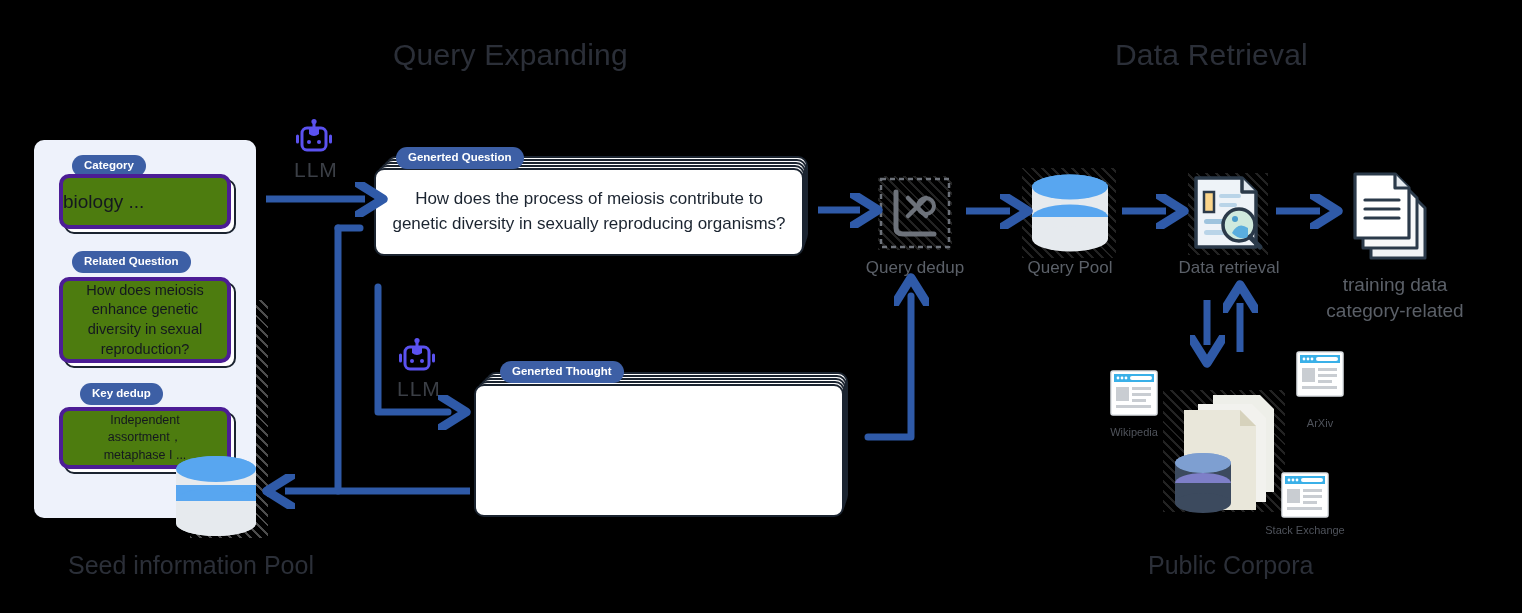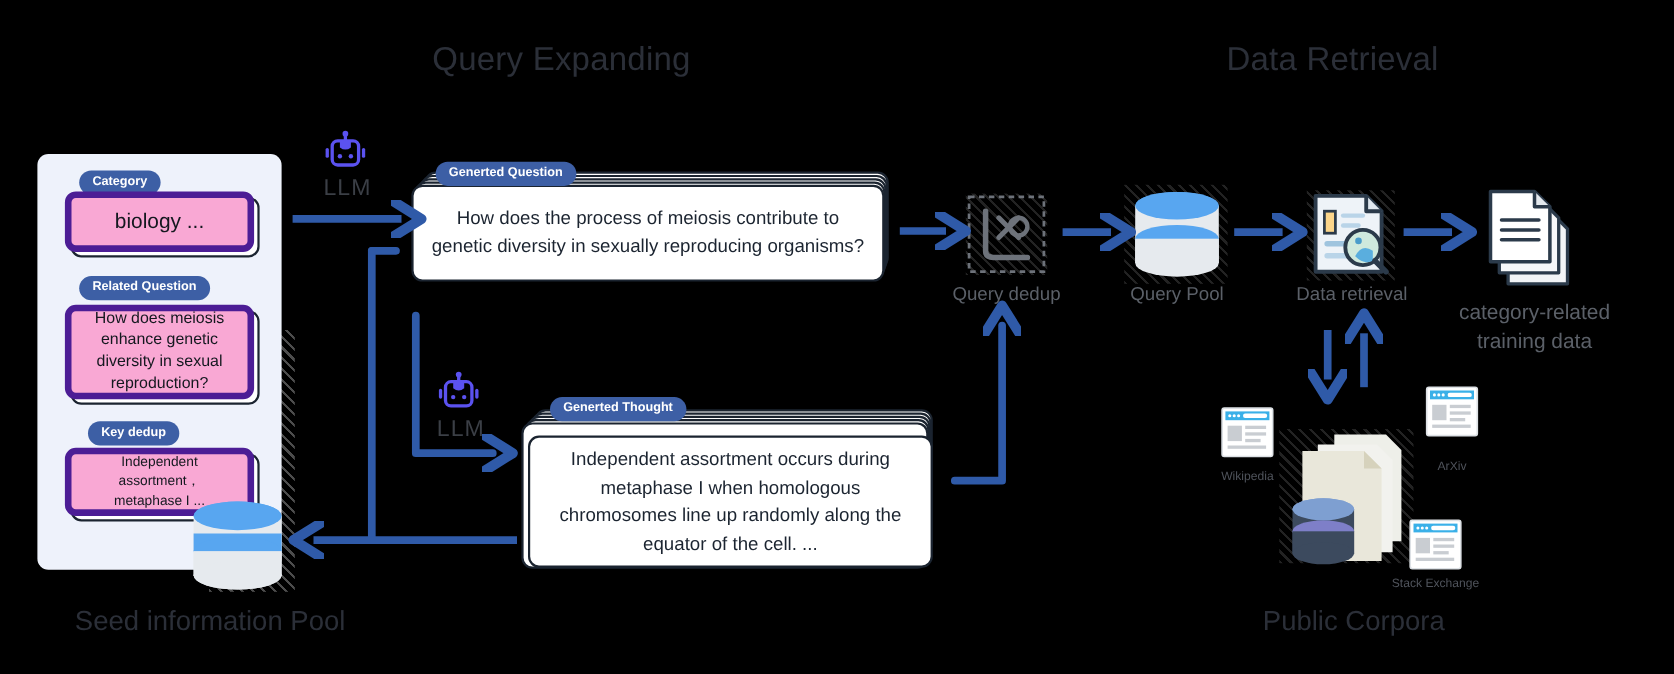--- a/index.html
+++ b/index.html
@@ -17,22 +17,22 @@
   .seed-panel{left:34px;top:140px;width:222px;height:378px;background:#eef2fb;
               border-radius:10px;}
   .hatch{background-image:repeating-linear-gradient(45deg,
           rgba(255,255,255,.30) 0px,rgba(255,255,255,.30) 2px,
           rgba(0,0,0,0) 2px,rgba(0,0,0,0) 7px);}
   .seed-hatch{left:190px;top:300px;width:78px;height:238px;}
 
   .badge{background:#3d5fa5;color:#fff;border-radius:13px;padding:4px 12px 5px;
          font-size:11.5px;font-weight:700;display:inline-block;white-space:nowrap;
          line-height:1.1;}
-  .card{background:#f9a8d4;border:6px solid #4c1d95;border-radius:10px;
-        box-sizing:border-box;display:flex;align-items:center;justify-content:center;
+  .card{background:#4d7c0f;border:4px solid #4c1d95;border-radius:10px;
+        box-sizing:border-box;display:flex;align-items:center;justify-content:flex-start;
         text-align:center;color:#14181f;}
 
   
   .stack{position:absolute;}
   .stack .sheet{position:absolute;background:#fff;border:2px solid #1b2430;
                 border-radius:10px;box-sizing:border-box;}
 
   
   .arrowblue{stroke:#2f5aa8;fill:none;stroke-width:7;}
   svg{overflow:visible;}
@@ -189,25 +189,20 @@
   <div class="abs" style="left:396px;top:147px;z-index:5;">
     <div class="badge">Generted Question</div>
   </div>
 
   <div class="abs stack" style="left:472px;top:382px;width:382px;height:135px;z-index:3;">
     <div class="sheet" style="left:14px;top:-10px;width:362px;height:133px;"></div>
     <div class="sheet" style="left:11px;top:-7px;width:364px;height:133px;"></div>
     <div class="sheet" style="left:8px;top:-4px;width:366px;height:133px;"></div>
     <div class="sheet" style="left:5px;top:-1px;width:368px;height:133px;"></div>
     <div class="sheet" style="left:2px;top:2px;width:370px;height:133px;"></div>
-    <div class="sheet" style="left:8px;top:14px;width:368px;height:120px;display:flex;
-                align-items:center;justify-content:center;text-align:center;
-                font-size:17px;line-height:1.5;color:#1b2430;padding:0 14px;">
-      <span>Independent assortment occurs during metaphase I when homologous chromosomes line up randomly along the equator of the cell. ...</span>
-    </div>
   </div>
   <div class="abs" style="left:500px;top:361px;z-index:5;">
     <div class="badge">Generted Thought</div>
   </div>
 
   <div class="abs" style="left:878px;top:176px;width:74px;height:74px;z-index:4;">
     <div class="abs hatch" style="left:0;top:0;width:74px;height:74px;opacity:.45;"></div>
     <svg class="abs" style="left:0;top:0;" width="74" height="74" viewBox="0 0 74 74">
       <rect x="3" y="3" width="68" height="68" fill="none" stroke="#6d727a" stroke-width="2.5" stroke-dasharray="5 4"></rect>
       <path d="M18,16 L18,52 Q18,58 25,58 L56,58" fill="none" stroke="#6d727a" stroke-width="5" stroke-linecap="round"></path>
@@ -255,22 +250,22 @@
       <path d="M26,26 L66,26 L80,40 L80,90 L26,90 Z" fill="#f2f4f6" stroke="#2b3a4a" stroke-width="3" stroke-linejoin="round"></path>
       <path d="M18,16 L58,16 L72,30 L72,80 L18,80 Z" fill="#f7f8f9" stroke="#2b3a4a" stroke-width="3" stroke-linejoin="round"></path>
       <path d="M10,6 L50,6 L64,20 L64,70 L10,70 Z" fill="#ffffff" stroke="#2b3a4a" stroke-width="3.2" stroke-linejoin="round"></path>
       <path d="M50,6 L50,20 L64,20" fill="#e4e9ee" stroke="#2b3a4a" stroke-width="3.2" stroke-linejoin="round"></path>
       <line x1="20" y1="32" x2="54" y2="32" stroke="#2b3a4a" stroke-width="3.2" stroke-linecap="round"></line>
       <line x1="20" y1="41" x2="54" y2="41" stroke="#2b3a4a" stroke-width="3.2" stroke-linecap="round"></line>
       <line x1="20" y1="50" x2="54" y2="50" stroke="#2b3a4a" stroke-width="3.2" stroke-linecap="round"></line>
     </svg>
   </div>
   <div class="abs ico-label" style="left:1300px;top:272px;width:190px;font-size:19px;line-height:1.35;">
+    <div>training data</div>
     <div>category-related</div>
-    <div>training data</div>
   </div>
 
   <div class="abs hatch" style="left:1163px;top:390px;width:122px;height:122px;opacity:.45;z-index:2;"></div>
 
   <div class="abs" style="left:1168px;top:390px;z-index:3;">
     <svg width="120" height="125" viewBox="0 0 120 125">
       <path d="M45,5 L92,5 L106,19 L106,102 L45,102 Z" fill="#eeefe9" stroke="none"></path>
       <path d="M30,14 L84,14 L98,28 L98,112 L30,112 Z" fill="#f2f2ee" stroke="none"></path>
       <path d="M16,20 L72,20 L88,36 L88,120 L16,120 Z" fill="#e9e7da"></path>
       <path d="M72,20 L72,36 L88,36 Z" fill="#d6d2bc"></path>

